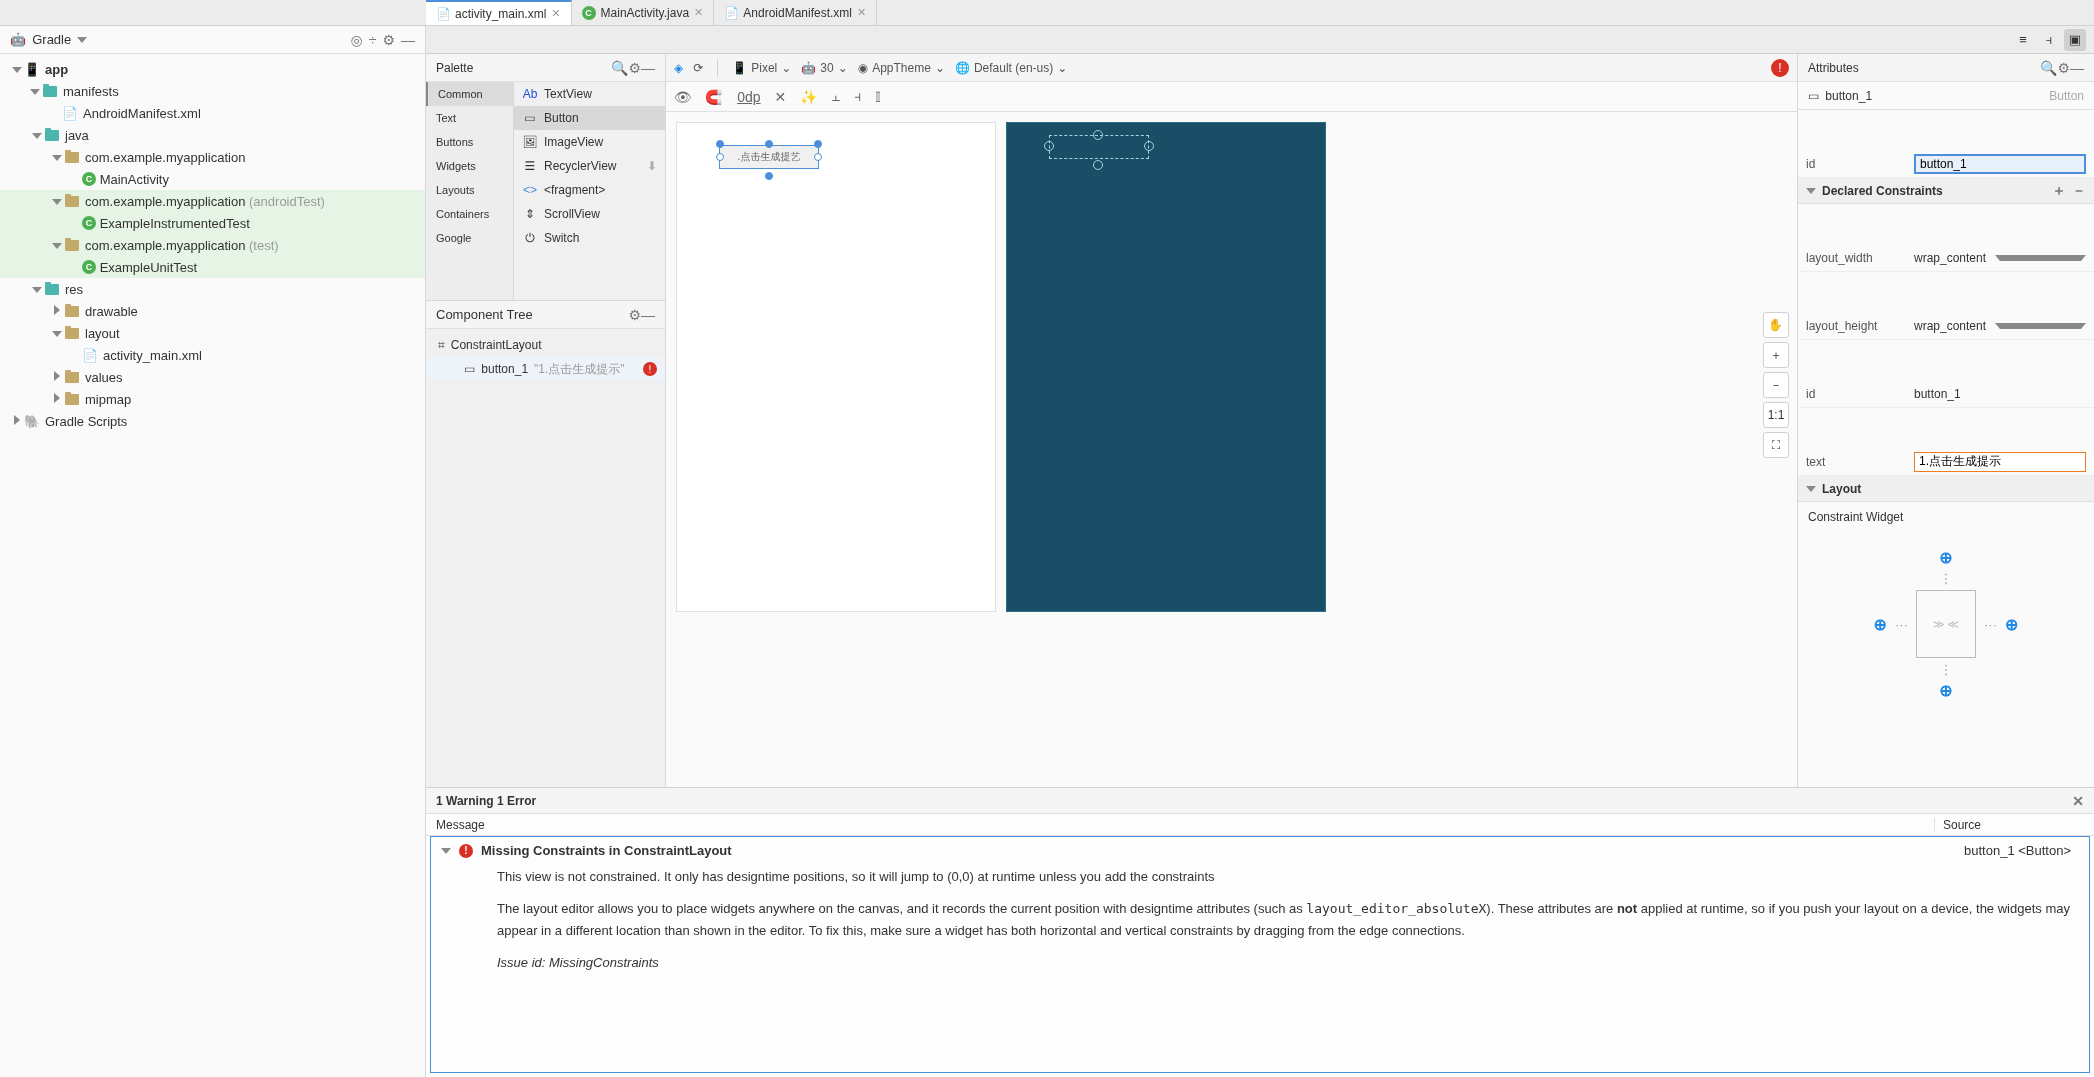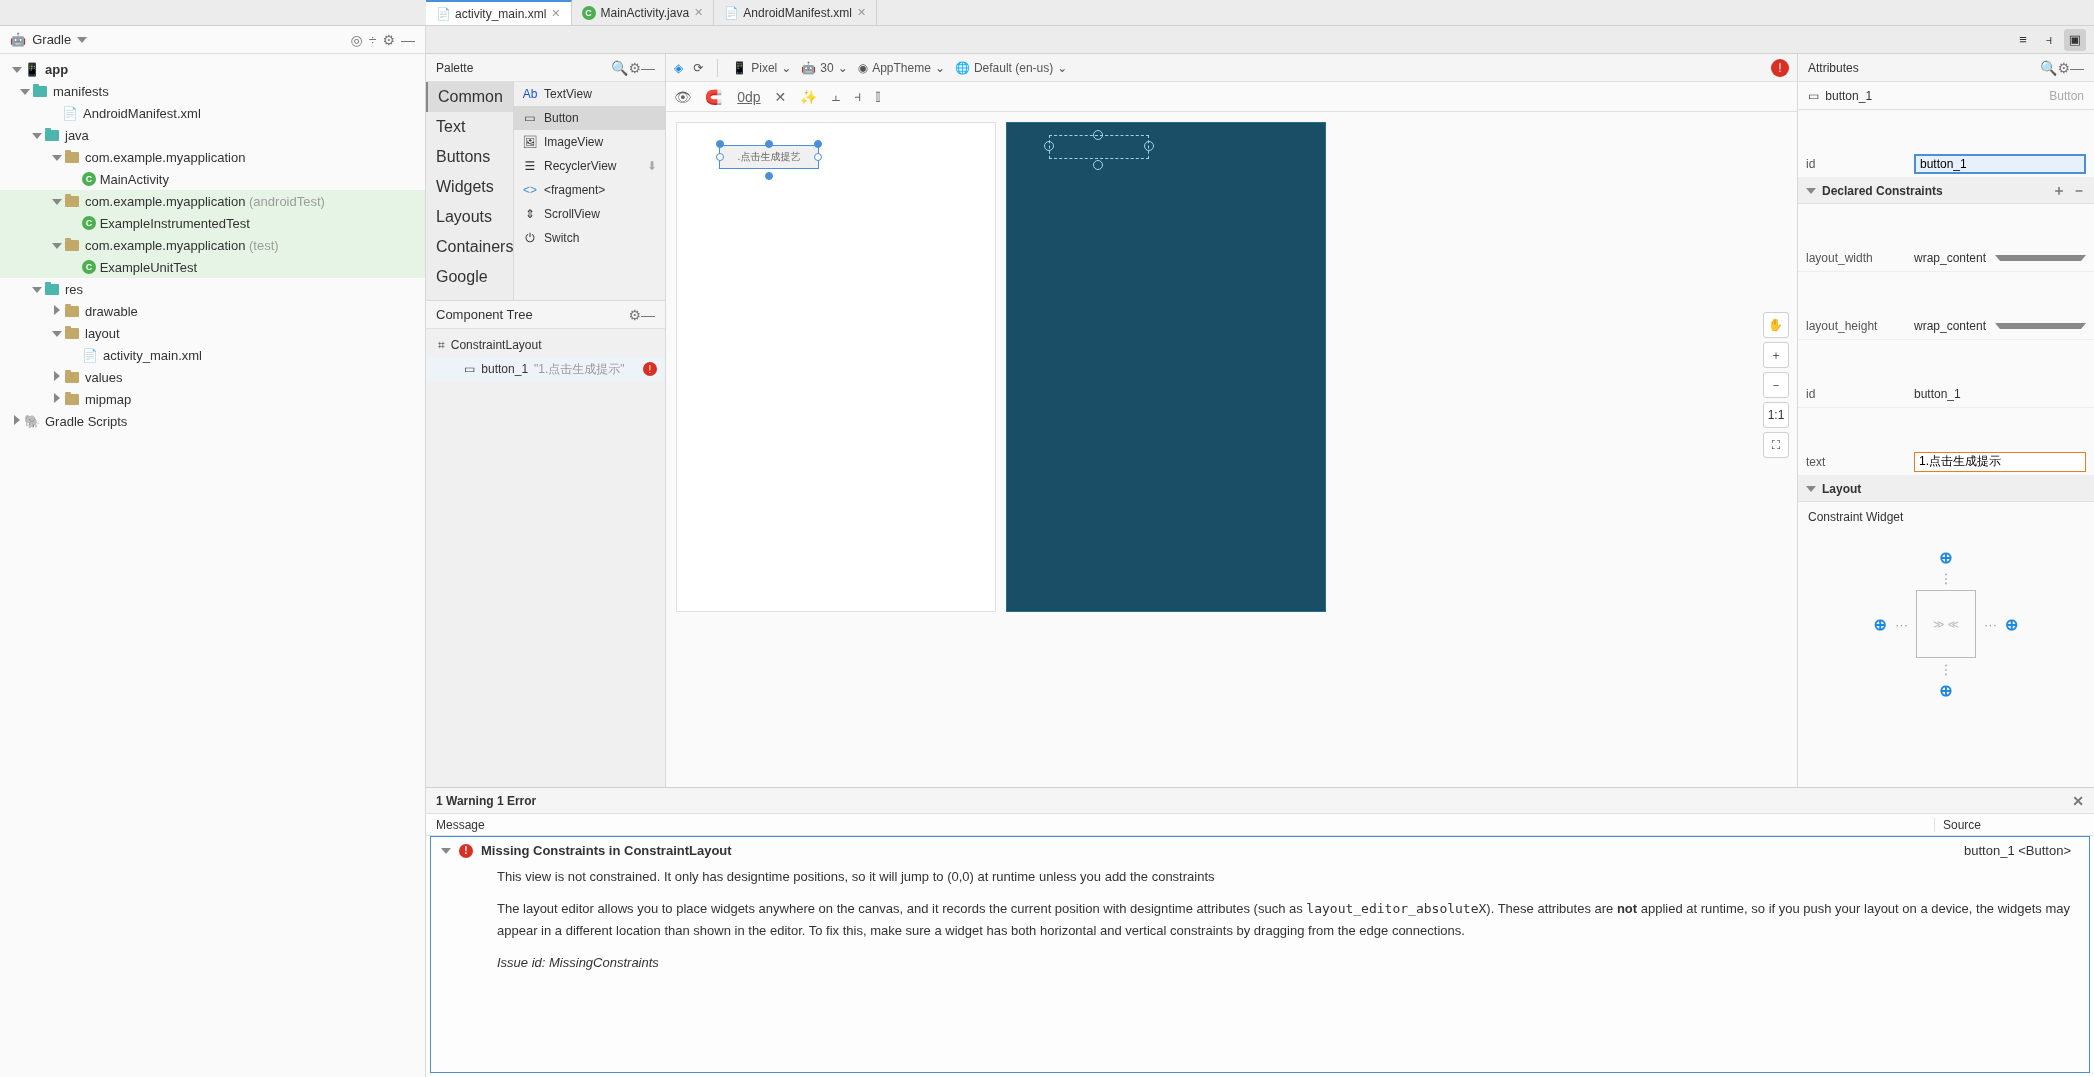--- a/index.html
+++ b/index.html
@@ -32,21 +32,21 @@
 .vm-btn { width: 22px; height: 22px; display: inline-flex; align-items: center; justify-content: center; border: 1px solid transparent; border-radius: 3px; cursor: pointer; }
 .vm-btn.active { background: #d0d0d0; }
 
 .design-row { flex: 1; display: flex; min-height: 0; }
 
 
 .palette-column { width: 240px; border-right: 1px solid #d8d8d8; display: flex; flex-direction: column; }
 .pal-header { height: 28px; display: flex; align-items: center; padding: 0 10px; border-bottom: 1px solid #e0e0e0; background: #f5f5f5; }
 .pal-header .lbl { flex: 1; font-size: 12px; }
 .pal-body { flex: 1; display: flex; min-height: 0; }
-.pal-cats { width: 88px; background: #ededed; border-right: 1px solid #d8d8d8; font-size: 16px; }
+.pal-cats { width: 88px; background: #ededed; border-right: 1px solid #d8d8d8; font-size: 11px; }
 .pal-cat { padding: 6px 10px; cursor: pointer; }
 .pal-cat.active { background: #dcdcdc; border-left: 2px solid #888; font-weight: 500; }
 .pal-items { flex: 1; font-size: 12px; overflow: auto; }
 .pal-item { display: flex; align-items: center; gap: 6px; padding: 4px 8px; height: 24px; cursor: grab; }
 .pal-item .picon { width: 16px; text-align: center; }
 .pal-item.sel { background: #d8d8d8; }
 
 
 .comp-tree-panel { border-top: 1px solid #d8d8d8; }
 .ct-header { height: 28px; display: flex; align-items: center; padding: 0 10px; background: #f5f5f5; border-bottom: 1px solid #e0e0e0; }
@@ -157,21 +157,21 @@
         <span class="icon-btn">÷</span>
         <span class="icon-btn">⚙</span>
         <span class="icon-btn">—</span>
       </div>
       <div class="proj-tree">
         <div class="tree-row" style="padding-left:10px">
             <span class="exp"><span class="tri tri-down"></span></span>
             <span class="ticon">📱</span>
             <b>app</b>
           </div>
-        <div class="tree-row" style="padding-left:18px">
+        <div class="tree-row" style="padding-left:28px">
             <span class="exp"><span class="tri tri-down"></span></span>
             <span class="ticon">
               <span class="folder-icon teal"></span>
             </span>
             <span>manifests</span>
           </div>
         <div class="tree-row" style="padding-left:62px">
             <span class="ticon">📄</span>
             <span>AndroidManifest.xml</span>
           </div>

